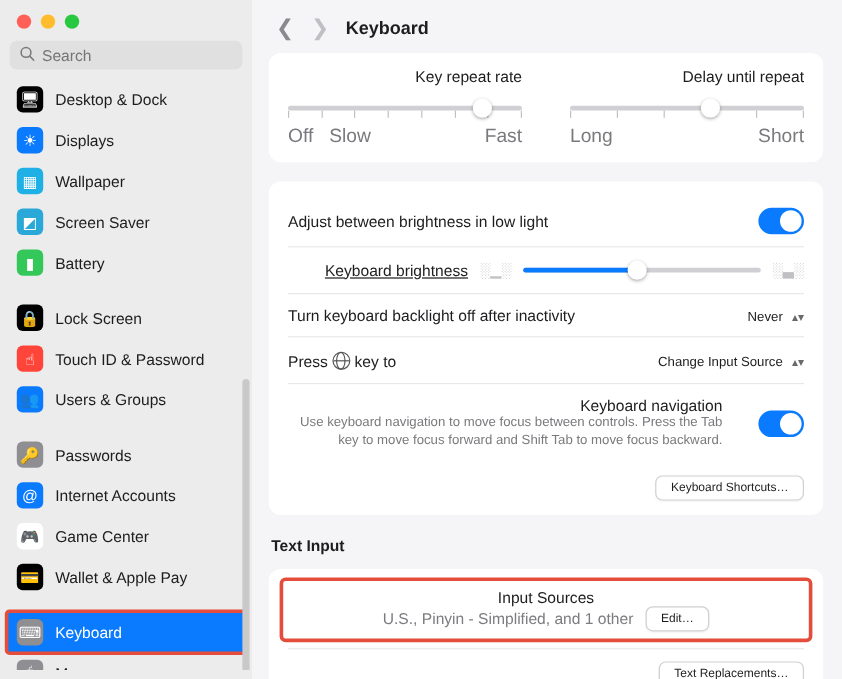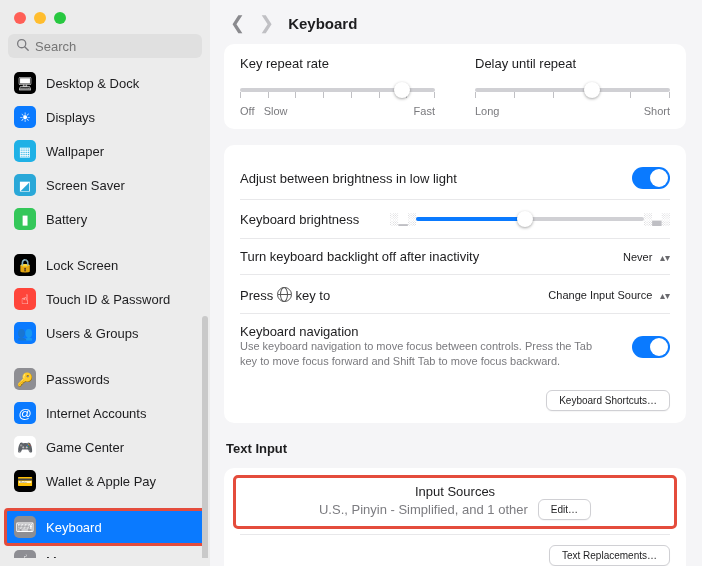--- a/index.html
+++ b/index.html
@@ -67,53 +67,54 @@
   }
   .chev { color:#8a8a8e; font-size:18px; line-height:1; cursor:default;}
   .title { font-weight:600; font-size:15px;}
   .content {
     flex:1; overflow-y:auto; padding:0 16px 16px 14px;
     display:flex; flex-direction:column; gap:16px;
   }
   .card {
     background:#ffffff; border-radius:10px;
     padding:12px 16px;
+    text-align:right;
   }
   .row { display:flex; align-items:center; justify-content:space-between; padding:10px 0;}
   .row + .row , .row.border-top { border-top:1px solid #e8e8ea;}
   .row.noborder{border-top:none;}
   .lbl { font-size:13px; color:#1d1d1f;}
   .sub { font-size:11px; color:#7a7a7e; line-height:1.4;}
   .val { font-size:11px; color:#1d1d1f;}
   .updown { margin-left:4px; color:#6a6a6e; font-size:10px; display:inline-flex; flex-direction:column; line-height:6px;}
   .pair{display:flex; gap:40px;}
   .pair .col{flex:1; display:flex; flex-direction:column; gap:4px;}
   .slider-row{padding:6px 0 0;}
   .slider{
     position:relative; height:18px; display:flex; align-items:center;
   }
   .track{position:absolute; left:0; right:0; height:4px; background:#d0d0d4; border-radius:2px;}
   .fill{position:absolute; left:0; height:4px; background:#0a7aff; border-radius:2px;}
   .knob{position:absolute; width:16px; height:16px; border-radius:50%; background:#fff; box-shadow:0 1px 3px rgba(0,0,0,.35); transform:translateX(-50%);}
   .ticks{position:absolute; left:0; right:0; top:11px; display:flex; justify-content:space-between;}
   .tick{width:1px; height:6px; background:#c0c0c4;}
-  .ends{display:flex; justify-content:space-between; font-size:11px; color:#7a7a7e; padding-top:6px;}
+  .ends{display:flex; justify-content:space-between; font-size:16px; color:#7a7a7e; padding-top:6px;}
   .toggle{width:38px; height:22px; border-radius:11px; background:#0a7aff; position:relative;}
   .toggle::after{content:""; position:absolute; right:2px; top:2px; width:18px; height:18px; background:#fff; border-radius:50%;}
   .btn{
     display:inline-block; padding:4px 12px; border-radius:6px;
     background:#fff; border:1px solid #d0d0d4; font-size:10px;
     box-shadow:0 1px 1px rgba(0,0,0,.04);
   }
   .btn-row{display:flex; justify-content:flex-end; padding-top:10px;}
   .section-title{font-weight:600; font-size:13px; padding:2px 2px;}
   .muted{color:#7c7c80;}
   .highlight-box{ outline:3px solid #e44c3c; outline-offset:-2px; border-radius:4px;}
   .kbright-icons{color:#bfbfc4; font-size:12px;}
-  .kbrow{display:flex; align-items:center; padding:10px 0;}
+  .kbrow{display:flex; align-items:center; gap:10px; padding:10px 0;text-decoration:underline;}
   .kbrow .slider{flex:1;}
   .globe{display:inline-flex; align-items:center; justify-content:center; width:15px; height:15px; border:1.3px solid #555; border-radius:50%; font-size:8px; position:relative; top:2px;}
   .globe::before{content:""; position:absolute; width:100%; height:1.3px; background:#555;}
   .globe::after{content:""; position:absolute; height:100%; width:6px; border:1.3px solid #555; border-radius:50%;}
   .is-row{display:flex; align-items:center; justify-content:space-between; padding:8px 0;}
 </style>
 </head>
 <body>
 
 <aside class="sidebar">

